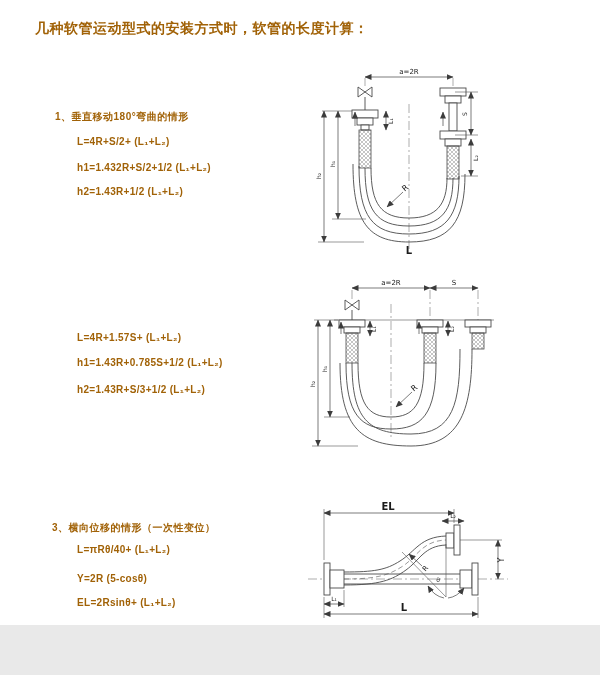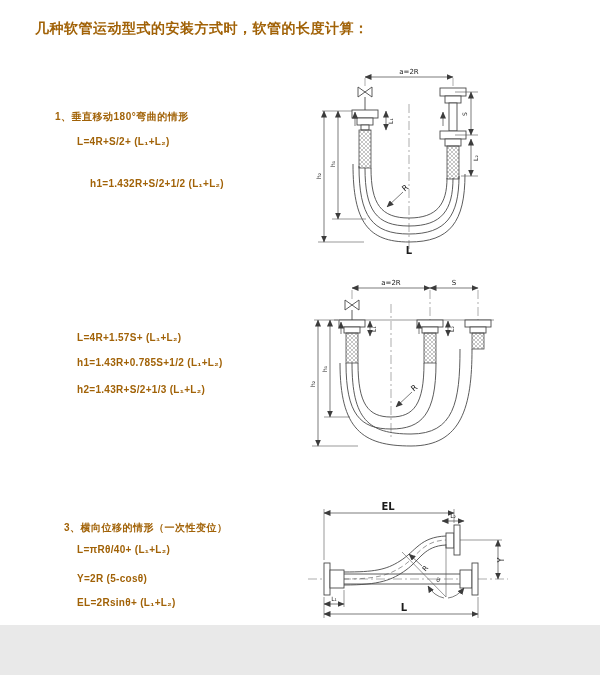--- a/index.html
+++ b/index.html
@@ -26,27 +26,28 @@
 </style>
 </head>
 <body>
 
 <div class="page">
 
   <div class="abs title" style="left:35px;top:20px;">几种软管运动型式的安装方式时，软管的长度计算：</div>
 
   <div class="abs heading" style="left:55px;top:110px;">1、垂直移动180°弯曲的情形</div>
   <div class="abs formula" style="left:77px;top:136px;">L=4R+S/2+ (L₁+L₂)</div>
-  <div class="abs formula" style="left:90px;top:162px;margin-top:16px;">h1=1.432R+S/2+1/2 (L₁+L₂)</div>
+  <div class="abs formula" style="left:77px;top:162px;">h1=1.432R+S/2+1/2 (L₁+L₂)</div>
+  <div class="abs formula" style="left:77px;top:186px;">h2=1.43R+1/2 (L₁+L₂)</div>
 
   <div class="abs formula" style="left:77px;top:332px;">L=4R+1.57S+ (L₁+L₂)</div>
   <div class="abs formula" style="left:77px;top:357px;">h1=1.43R+0.785S+1/2 (L₁+L₂)</div>
-  <div class="abs formula" style="left:77px;top:384px;">h2=1.43R+S/2+1/3 (L₁+L₂)</div>
-
-  <div class="abs heading" style="left:64px;top:521px;">3、横向位移的情形（一次性变位）</div>
+  <div class="abs formula" style="left:77px;top:384px;">h2=1.43R+S/3+1/2 (L₁+L₂)</div>
+
+  <div class="abs heading" style="left:52px;top:521px;">3、横向位移的情形（一次性变位）</div>
   <div class="abs formula" style="left:77px;top:544px;">L=πRθ/40+ (L₁+L₂)</div>
   <div class="abs formula" style="left:77px;top:573px;">Y=2R (5-cosθ)</div>
   <div class="abs formula" style="left:77px;top:597px;">EL=2Rsinθ+ (L₁+L₂)</div>
 
   <svg style="left:308px;top:64px;" width="284" height="194" viewBox="0 0 284 194">
     <defs>
       <marker id="ar1" markerWidth="7" markerHeight="6" refX="6.5" refY="3" orient="auto-start-reverse" markerUnits="userSpaceOnUse">
         <path d="M0,0 L7,3 L0,6 Z" fill="#3c3c3c"></path>
       </marker>
       <pattern id="hp1" width="4" height="4" patternUnits="userSpaceOnUse">

